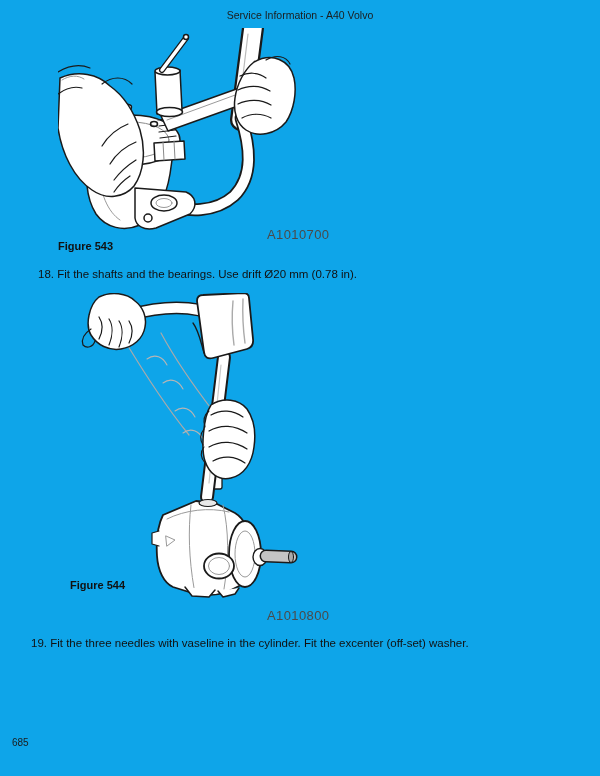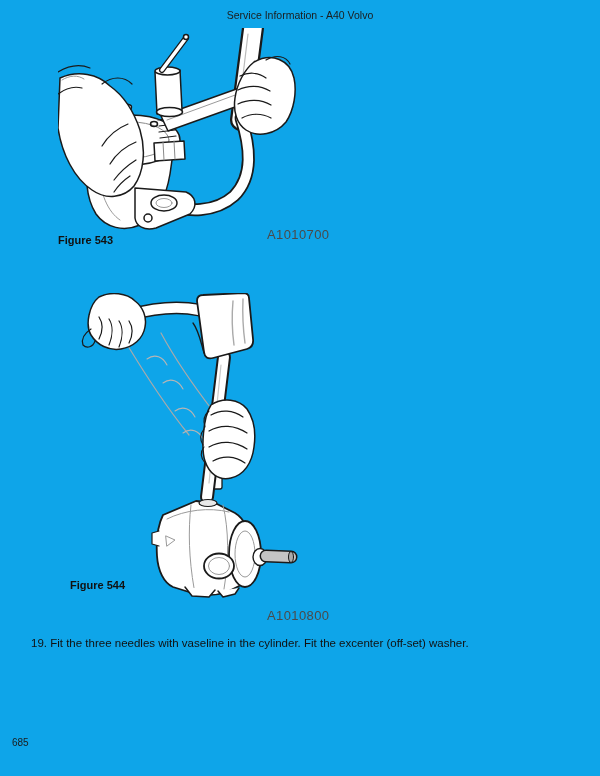--- a/index.html
+++ b/index.html
@@ -73,22 +73,23 @@
       <path d="M208,32 C218,26 228,28 232,36" stroke-width="1.2"></path>
 
       <path d="M2,50 C20,42 40,46 52,58 C66,68 76,84 82,102 C88,122 86,144 76,158 C66,170 48,172 34,162 C16,150 4,126 0,100 Z" fill="#fff"></path>
       <path d="M70,96 C60,100 50,108 44,118 M78,114 C68,118 58,126 52,136 M78,132 C70,137 62,144 56,152 M72,148 C66,152 60,158 56,164" stroke-width="1.2"></path>
       <path d="M44,56 C54,48 66,48 74,56" stroke-width="1.2"></path>
       <path d="M0,44 C10,38 22,36 32,40 M0,66 C8,60 16,58 24,60" stroke-width="1.2"></path>
       <path d="M4,52 C12,47 20,47 26,51" stroke="#9a9a9a" stroke-width="1"></path>
     </g>
   </svg>
   <div class="fig-code" style="left:267px; top:227px;">A1010700</div>
-  <div class="fig-caption" style="left:58px; top:234px;">Figure 543</div>
+  <div class="fig-caption" style="left:58px; top:240px;">Figure 543</div>
 
+  <div class="step" style="left:38px; top:268px;">18. Fit the shafts and the bearings. Use drift Ø20 mm (0.78 in).</div>
 
   <svg class="illus" style="left:63px; top:293px;" width="278" height="305" viewBox="0 0 278 305">
     <g fill="none" stroke="#1a1a1a" stroke-width="1.5" stroke-linecap="round" stroke-linejoin="round">
 
       <path d="M62,48 C80,78 100,110 126,142 M98,40 C112,66 130,92 150,118" stroke="#aaa" stroke-width="1.2"></path>
       <path d="M100,90 C108,84 116,88 120,96 M112,118 C120,112 128,116 132,124 M84,66 C92,60 100,64 104,72 M120,140 C128,134 136,138 140,146" stroke="#b5b5b5" stroke-width="1.1"></path>
 
       <path d="M66,22 C95,14 116,13 136,17" stroke-width="13"></path>
       <path d="M66,22 C95,14 116,13 136,17" stroke="#fff" stroke-width="10"></path>
 

